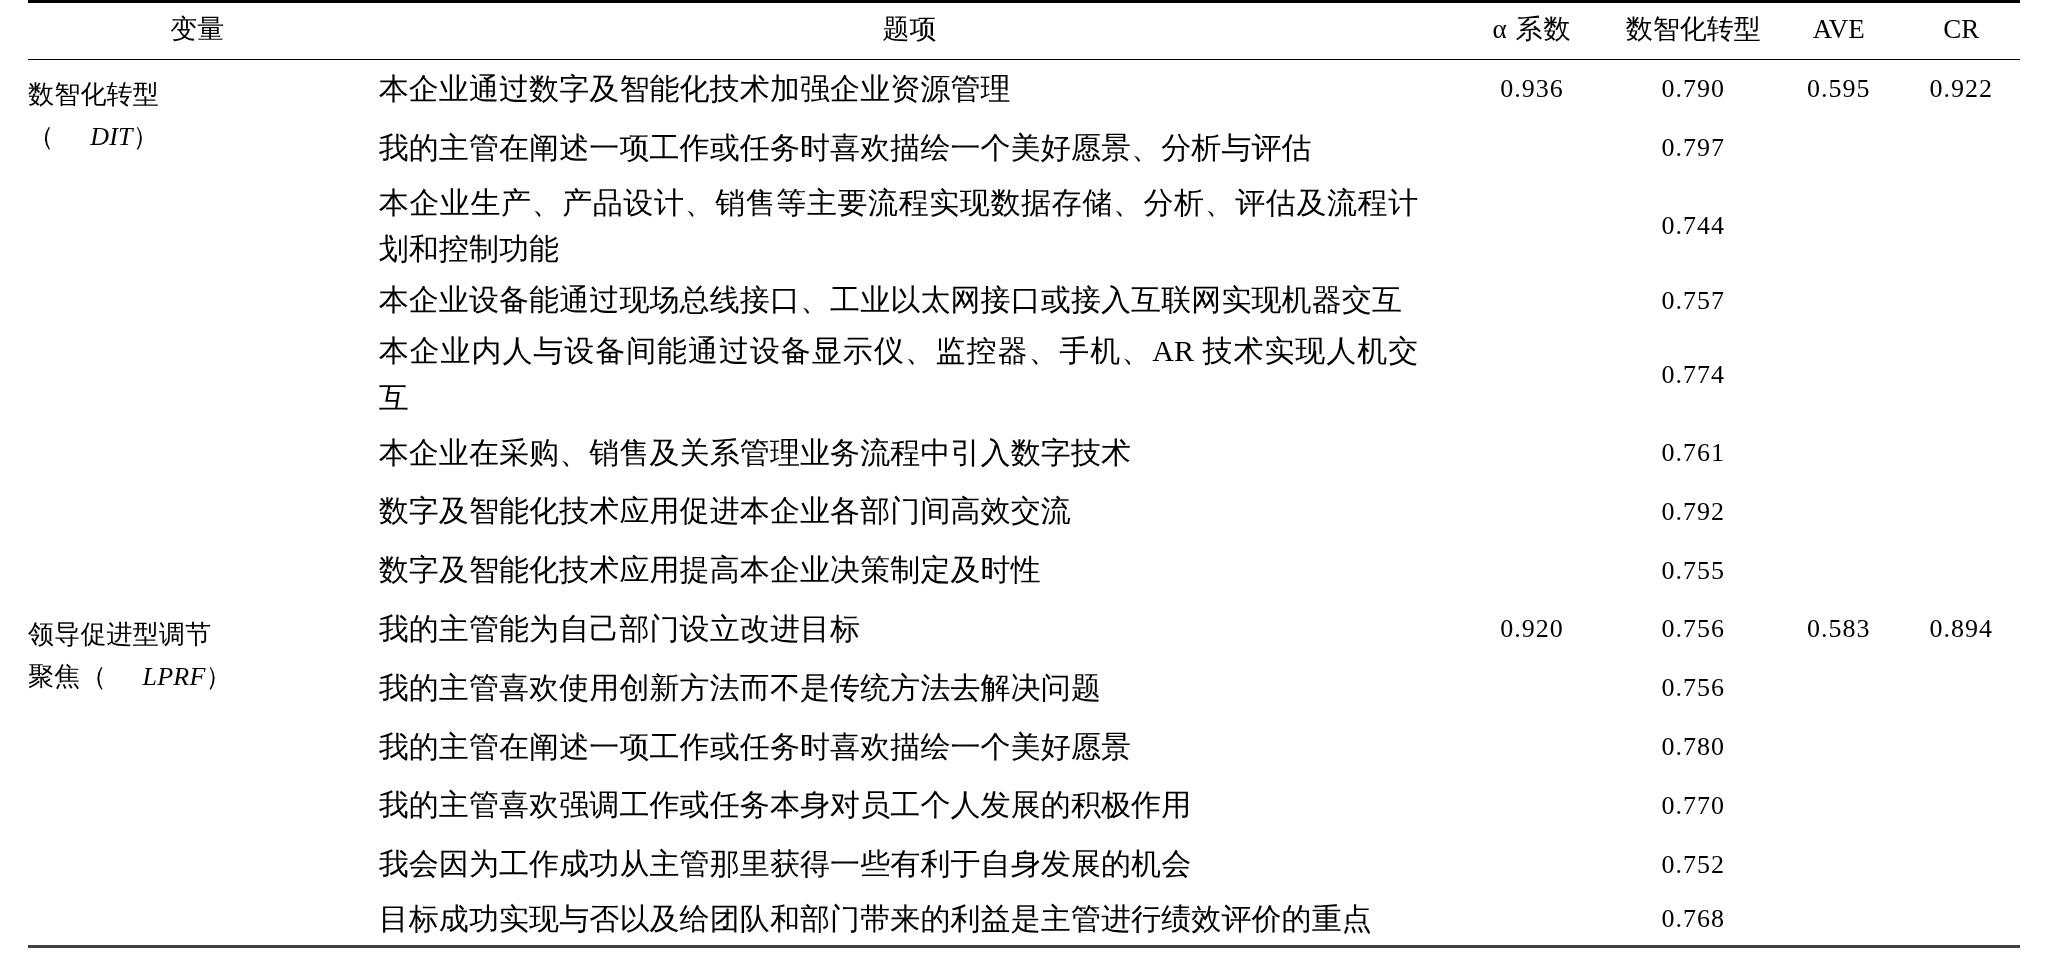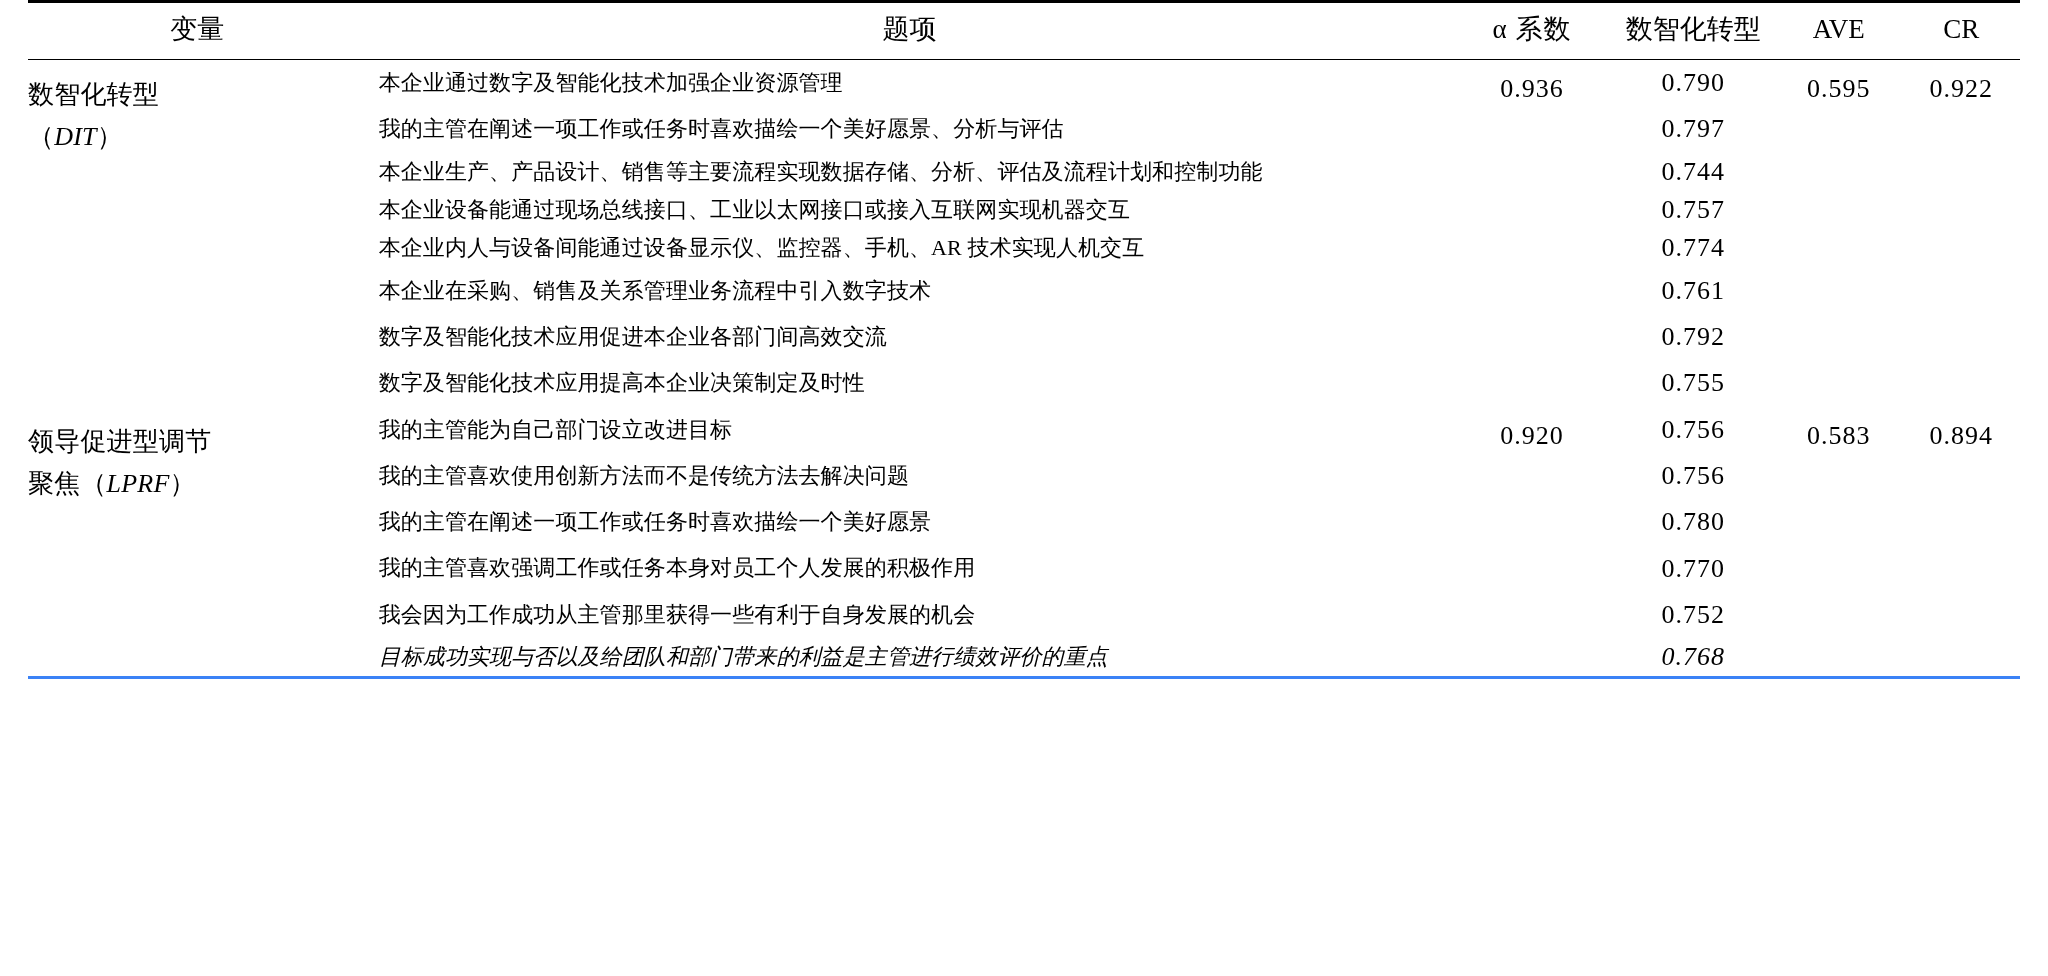--- a/index.html
+++ b/index.html
@@ -34,22 +34,21 @@
     vertical-align: middle;
     text-align: center;
   }
   .rule-top {
     border-top: 3px solid #000;
   }
   .rule-mid {
     border-bottom: 1.6px solid #000;
   }
   .rule-bottom {
-    border-bottom: 3px solid #3b82f6;
-    font-style: italic;
+    border-bottom: 3px solid #404040;
   }
   td {
     padding: 0;
     vertical-align: middle;
   }
   .col-var   { width: 17.0%; }
   .col-item  { width: 54.5%; }
   .col-alpha { width: 8.0%; }
   .col-load  { width: 8.2%; }
   .col-ave   { width: 6.4%; }
@@ -59,36 +58,37 @@
     vertical-align: top;
     padding-top: 14px;
     line-height: 1.62;
     font-size: 26px;
     letter-spacing: 0.2px;
   }
   .var-cell .line2 { display: block; }
   .item-cell {
     padding: 6px 34px 6px 12px;
     line-height: 1.56;
-    font-size: 22px;
+    font-size: 30px;
     text-align: justify;
     letter-spacing: 0.1px;
   }
   .num-cell {
     text-align: center;
     font-size: 26px;
     font-family: "Liberation Serif", "DejaVu Serif", serif;
     letter-spacing: 1px;
   }
   .num-cell.top {
     vertical-align: top;
     padding-top: 14px;
   }
   .ital {
     font-style: italic;
+    margin-left: 36px;
   }
   .two-line .item-cell { padding-top: 2px; padding-bottom: 2px; }
   .hdr-alpha { letter-spacing: 1px; }
 </style>
 </head>
 <body>
 
 <div class="sheet">
   <table class="scale-table">
     <colgroup>

